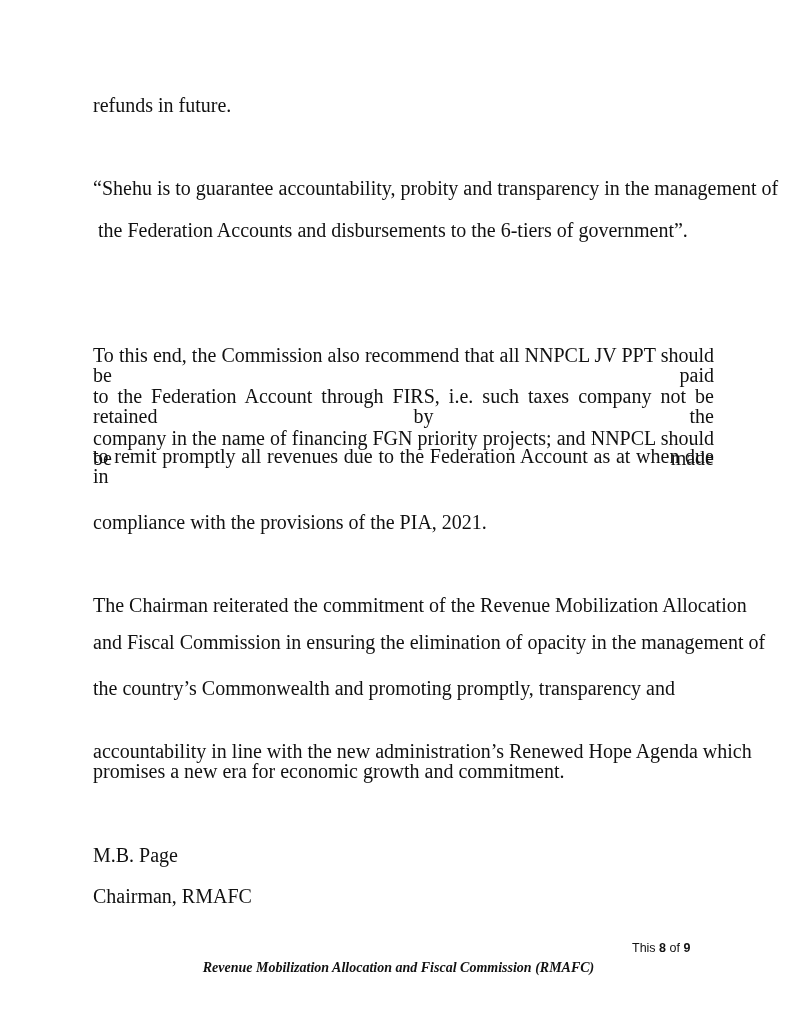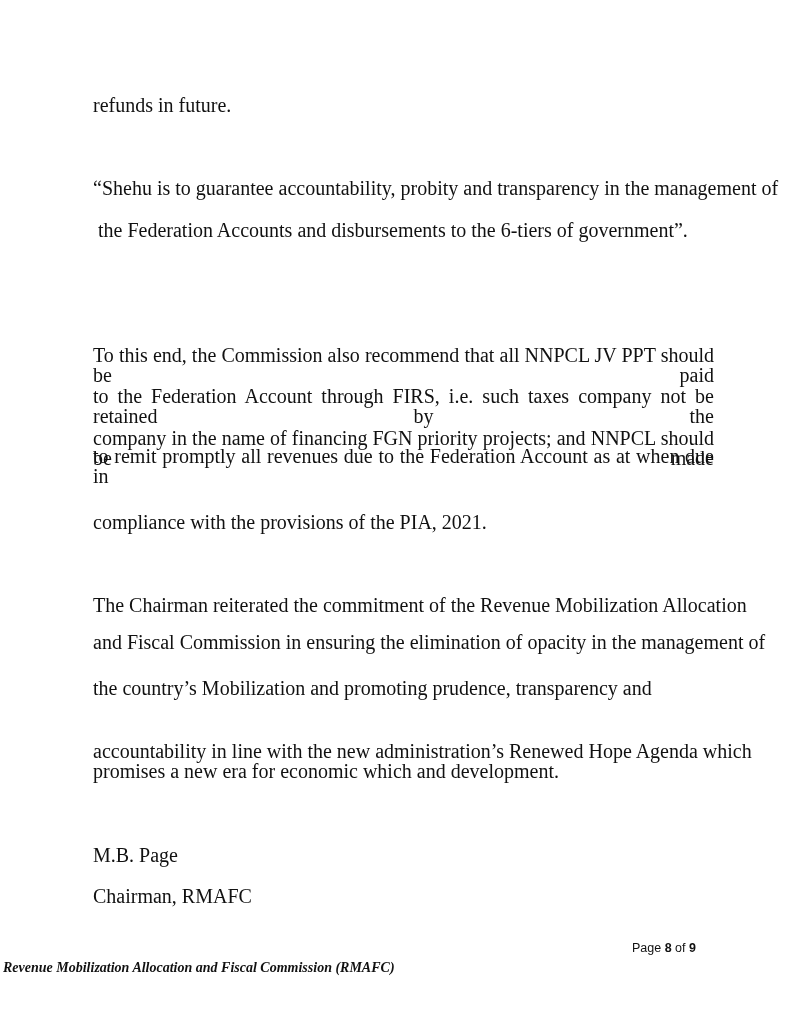--- a/index.html
+++ b/index.html
@@ -3,21 +3,21 @@
   <meta charset="utf-8">
   <style>
     html, body { margin: 0; padding: 0; background: #ffffff; }
     body { width: 791px; height: 1024px; position: relative; overflow: hidden;
            font-family: "Liberation Serif", "DejaVu Serif", serif; color: #111; }
     .line { position: absolute; left: 93px; font-size: 20px; white-space: nowrap; line-height: 20px; }
     .just { width: 621px; text-align: justify; text-align-last: justify; white-space: normal; }
     .page-num { position: absolute; left: 632px; top: 940px; font-family: "Liberation Sans", "DejaVu Sans", sans-serif;
                 font-size: 12.5px; line-height: 16px; color: #111; }
     .page-num b { font-weight: bold; }
-    .footer { position: absolute; left: 0; width: 791px; top: 960px; 
+    .footer { position: absolute; left: 0; width: 791px; top: 960px; text-align: center;
               font-family: "Liberation Serif", serif; font-style: italic; font-weight: bold; font-size: 14px; }
     .footer span { position: relative; left: 3px; }
   </style>
 </head>
 <body>
 
 <div>
   <div class="line" style="top:95px">refunds in future.</div>
 
   <div>
@@ -29,26 +29,26 @@
     <div class="line just" style="top:345px">To this end, the Commission also recommend that all NNPCL JV PPT should be paid</div>
     <div class="line just" style="top:386px">to the Federation Account through FIRS, i.e. such taxes company not be retained by the</div>
     <div class="line just" style="top:428px">company in the name of financing FGN priority projects; and NNPCL should be made</div>
     <div class="line just" style="top:446px">to remit promptly all revenues due to the Federation Account as at when due in</div>
     <div class="line" style="top:512px">compliance with the provisions of the PIA, 2021.</div>
   </div>
 
   <div>
     <div class="line" style="top:595px">The Chairman reiterated the commitment of the Revenue Mobilization Allocation</div>
     <div class="line" style="top:632px">and Fiscal Commission in ensuring the elimination of opacity in the management of</div>
-    <div class="line" style="top:678px">the country’s Mobilization and promoting prudence, transparency and</div>
+    <div class="line" style="top:678px">the country’s Commonwealth and promoting promptly, transparency and</div>
     <div class="line" style="top:741px">accountability in line with the new administration’s Renewed Hope Agenda which</div>
-    <div class="line" style="top:761px">promises a new era for economic which and development.</div>
+    <div class="line" style="top:761px">promises a new era for economic growth and commitment.</div>
   </div>
 
   <div>
     <div class="line" style="top:845px">M.B. Page</div>
     <div class="line" style="top:886px">Chairman, RMAFC</div>
   </div>
 
-  <div class="page-num"><span>Page </span><b>8</b><span style="white-space:pre"> of </span><b>9</b></div>
+  <div class="page-num"><span>This </span><b>8</b><span style="white-space:pre"> of </span><b>9</b></div>
 
   <div class="footer"><span>Revenue Mobilization Allocation and Fiscal Commission (RMAFC)</span></div>
 </div>
 
 </body></html>

